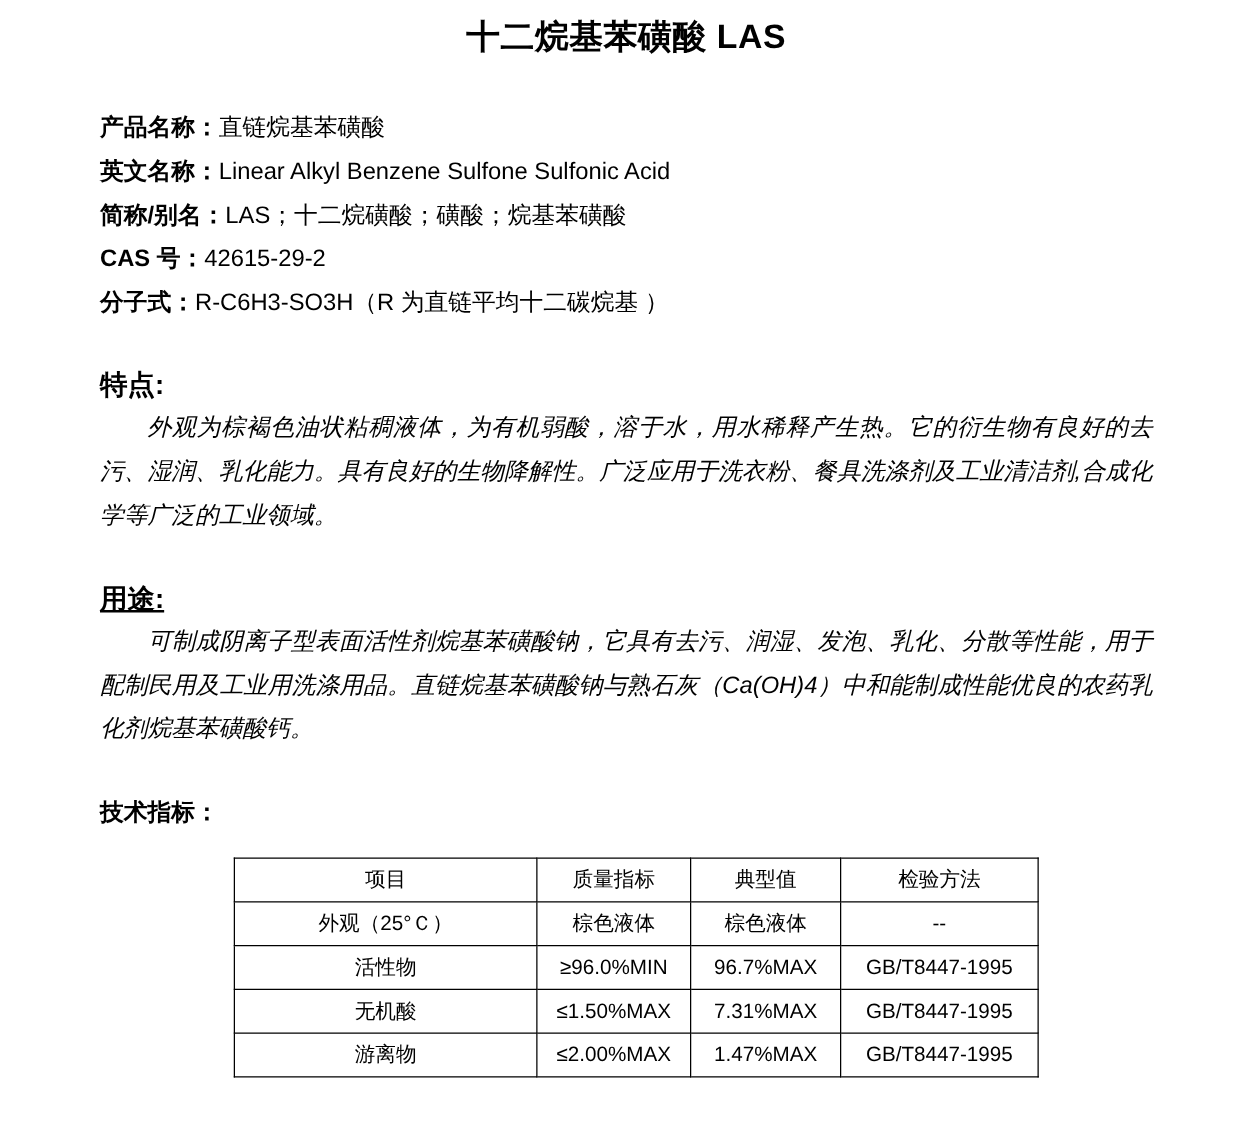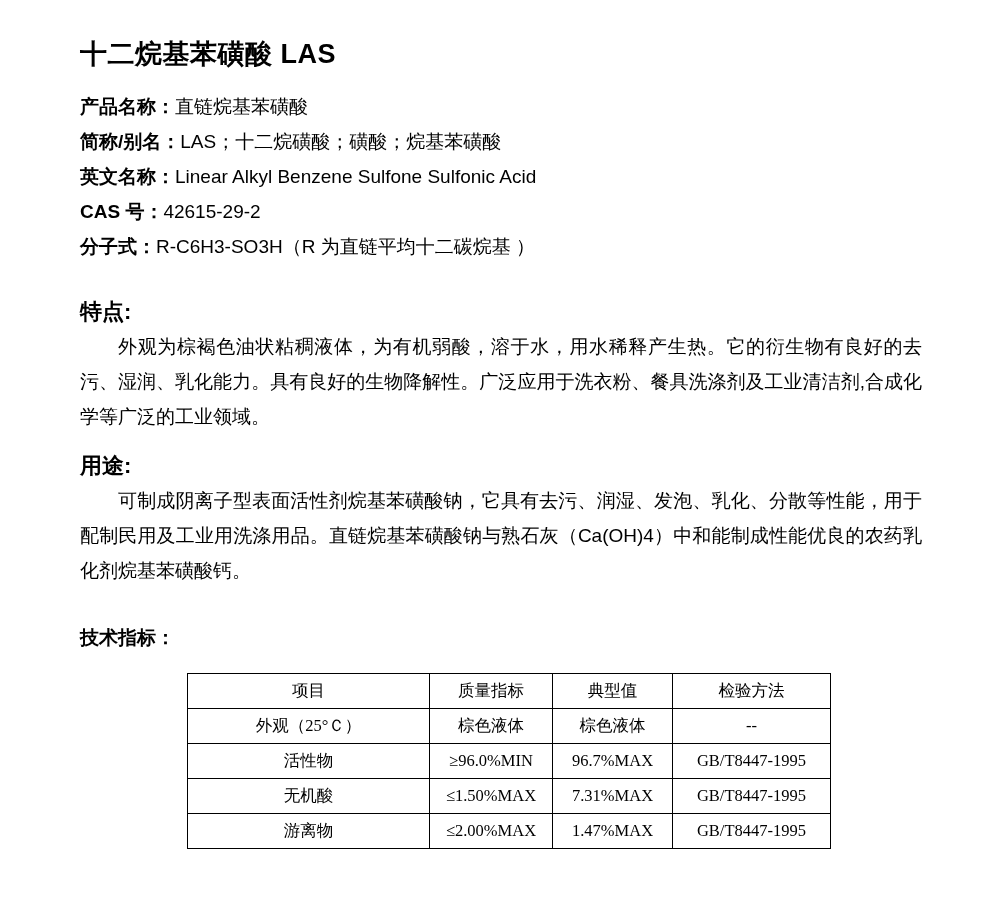--- a/index.html
+++ b/index.html
@@ -10,62 +10,63 @@
     overflow: hidden;
     font-family: "Liberation Sans", "DejaVu Sans", sans-serif;
     color: #000000;
   }
   .page {
     width: 1000px;
     height: 914px;
     padding: 0 78px 0 80px;
   }
   .doc-title {
-    padding-top: 36px;
-    text-align: left;
+    padding-top: 11px;
+    text-align: center;
     font-size: 27px;
     font-weight: bold;
     letter-spacing: 0.5px;
   }
   .info-block {
-    margin-top: 17px;
+    margin-top: 38px;
     font-size: 19px;
     line-height: 35px;
   }
   .info-row { white-space: nowrap; }
   .info-label { font-weight: bold; }
   .info-value { font-weight: normal; }
   .section-heading {
     margin-top: 30px;
     font-size: 22px;
     font-weight: bold;
     line-height: 35px;
   }
-  .section-heading.tight { margin-top: 14px; }
+  .section-heading.tight { margin-top: 31px; text-decoration: underline; }
   .section-body {
     font-size: 19px;
     line-height: 35px;
     text-align: justify;
     text-indent: 2em;
+    font-style: italic;
   }
   .spec-heading {
     margin-top: 32px;
     font-size: 19px;
     font-weight: bold;
     line-height: 35px;
   }
   .spec-table-wrap {
     margin-top: 18px;
     margin-left: 107px; 
   }
   table.spec-table {
     border-collapse: collapse;
     table-layout: fixed;
     width: 643px;
-    font-family: Liberation Serif, serif;
+    font-family: Liberation Sans, sans-serif;
     font-size: 16.5px;
   }
   table.spec-table th,
   table.spec-table td {
     border: 1.5px solid #000000;
     height: 35px;
     text-align: center;
     vertical-align: middle;
     font-weight: normal;
     padding: 0 2px;
@@ -82,24 +83,24 @@
 
 <div class="page">
 
   <h1 class="doc-title">十二烷基苯磺酸 LAS</h1>
 
   <div class="info-block">
     <div class="info-row">
       <span class="info-label">产品名称：</span><span class="info-value">直链烷基苯磺酸</span>
     </div>
     <div class="info-row">
-      <span class="info-label">简称/别名：</span><span class="info-value">LAS；十二烷磺酸；磺酸；烷基苯磺酸</span>
+      <span class="info-label">英文名称：</span><span class="info-value">Linear Alkyl Benzene Sulfone Sulfonic Acid</span>
     </div>
     <div class="info-row">
-      <span class="info-label">英文名称：</span><span class="info-value">Linear Alkyl Benzene Sulfone Sulfonic Acid</span>
+      <span class="info-label">简称/别名：</span><span class="info-value">LAS；十二烷磺酸；磺酸；烷基苯磺酸</span>
     </div>
     <div class="info-row">
       <span class="info-label">CAS 号：</span><span class="info-value">42615-29-2</span>
     </div>
     <div class="info-row">
       <span class="info-label">分子式：</span><span class="info-value">R-C6H3-SO3H（R 为直链平均十二碳烷基 ）</span>
     </div>
   </div>
 
   <div>

